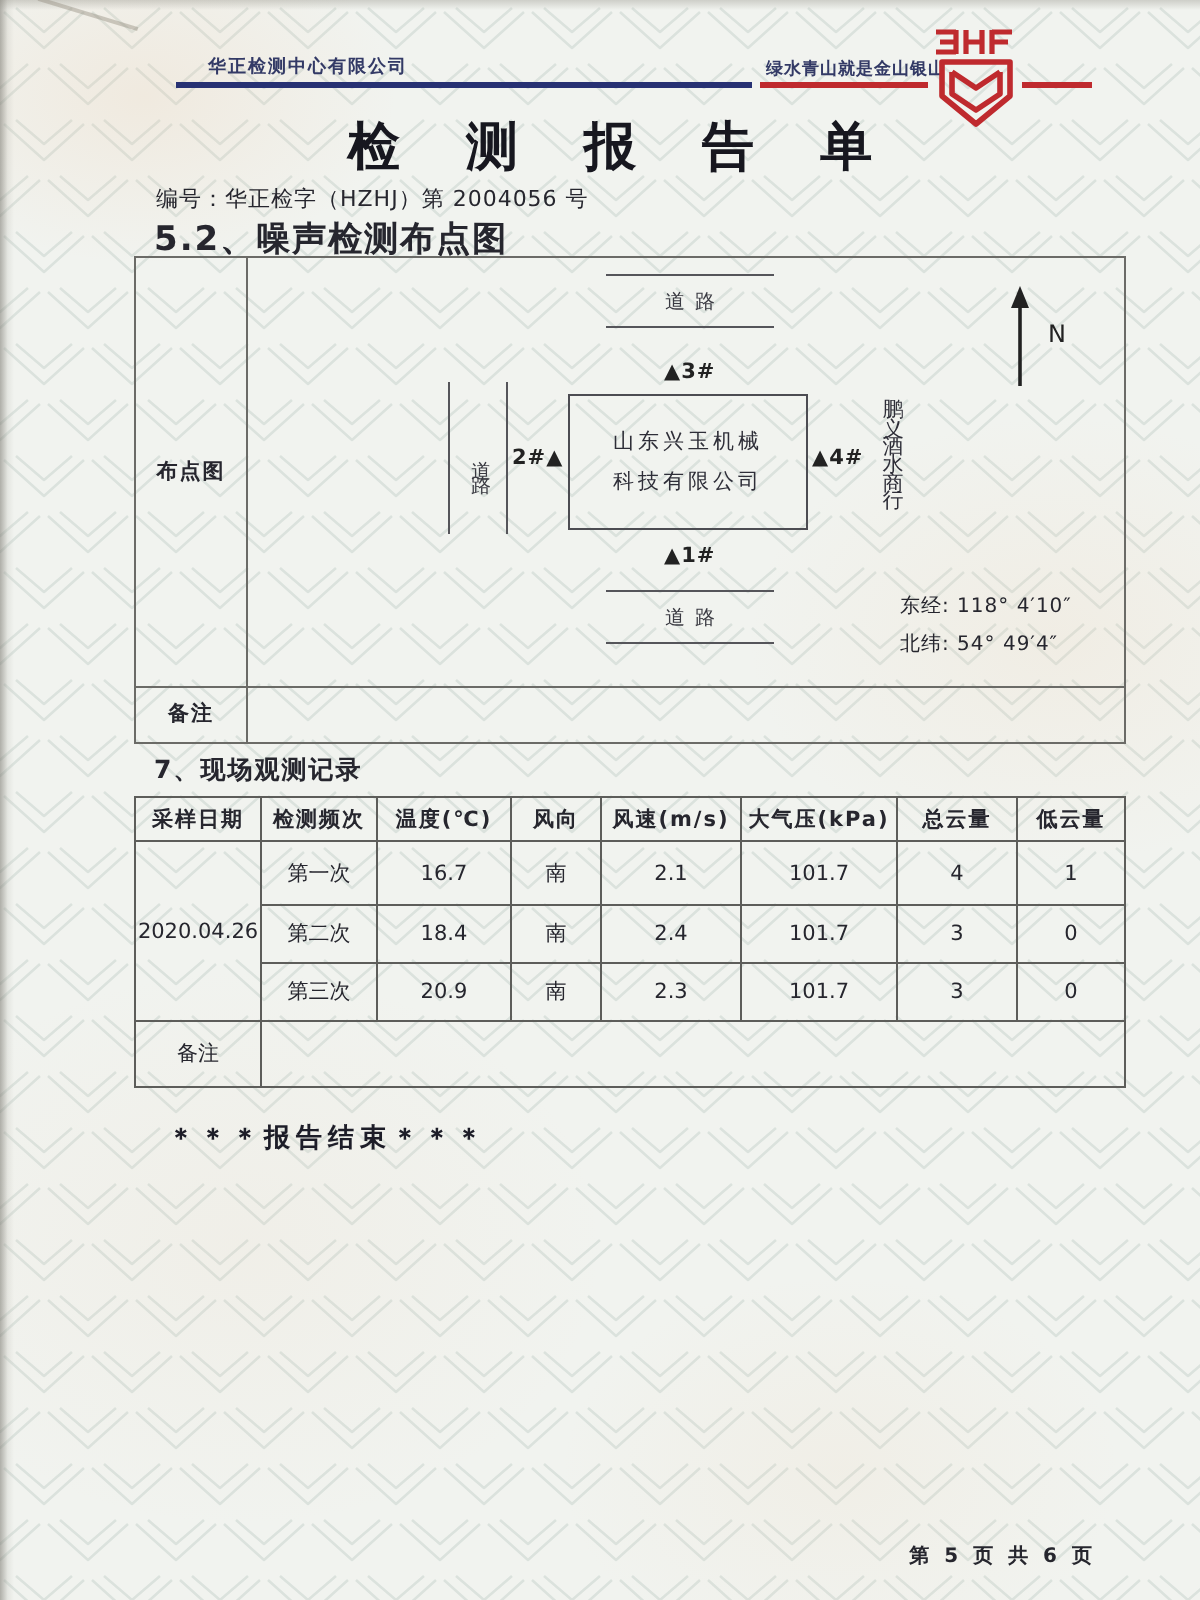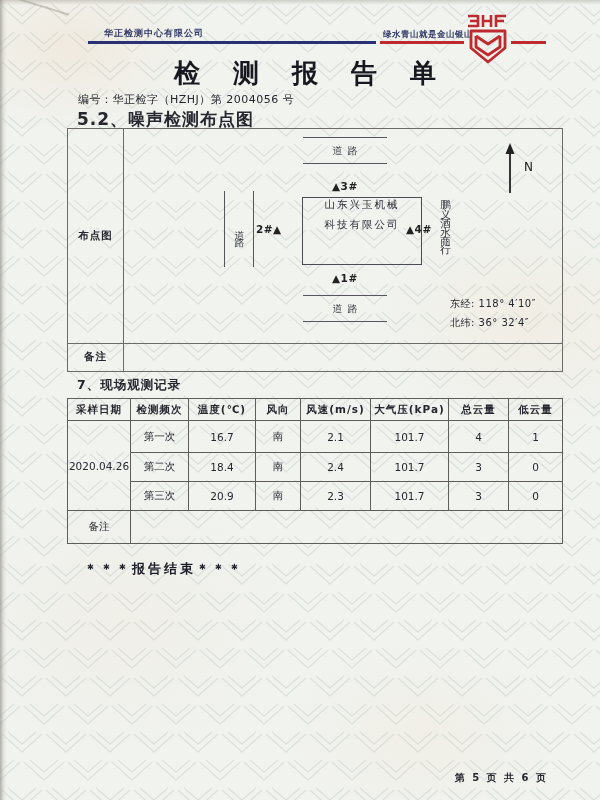--- a/index.html
+++ b/index.html
@@ -54,21 +54,21 @@
   .road-h{position:absolute;width:84px;height:25px;border-top:1.3px solid #55555a;border-bottom:1.3px solid #55555a;
     display:flex;align-items:center;justify-content:center;font-size:10px;letter-spacing:5px;text-indent:5px;color:#3a3a42;}
   .road-top{left:235px;top:8px;}
   .road-bottom{left:235px;top:166px;}
   .road-v{position:absolute;left:156px;top:62px;width:28px;height:76px;
     border-left:1.3px solid #55555a;border-right:1.3px solid #55555a;
     display:flex;align-items:center;justify-content:center;}
   .road-v span{writing-mode:vertical-lr;text-orientation:upright;font-size:10px;letter-spacing:7px;color:#3a3a42;}
 
   .company-box{position:absolute;left:216px;top:68px;width:118px;height:66px;border:1.3px solid #4c4c52;
-    display:flex;flex-direction:column;align-items:center;justify-content:flex-start;gap:6px;margin-left:18px;}
+    display:flex;flex-direction:column;align-items:center;justify-content:center;gap:6px;}
   .company-box div{font-size:10.5px;letter-spacing:2px;color:#2e2e38;}
 
   .pt{position:absolute;font-size:10.5px;font-weight:bold;color:#222;letter-spacing:0.5px;} 
 
   .neighbor{position:absolute;left:367px;top:62px;width:22px;text-align:center;}
   .neighbor span{writing-mode:vertical-lr;text-orientation:upright;font-size:10.5px;letter-spacing:9px;color:#2e2e38;}
 
   .coords{position:absolute;left:382px;top:165px;font-size:10px;color:#26262e;line-height:19px;letter-spacing:0.5px;}
 
   .north{position:absolute;left:432px;top:12px;width:44px;height:58px;}
@@ -161,21 +161,21 @@
     </div>
 
     <svg class="north" viewBox="0 0 44 58" xmlns="http://www.w3.org/2000/svg">
       <line x1="10" y1="10" x2="10" y2="52" stroke="#222" stroke-width="1.8"></line>
       <polygon points="10,2 5.5,13 14.5,13" fill="#222"></polygon>
       <text x="24" y="30" font-size="12" fill="#222" font-family="DejaVu Sans, sans-serif">N</text>
     </svg>
 
     <div class="coords">
       <div>东经: 118° 4′10″</div>
-      <div>北纬: 36° 32′4″</div>
+      <div>北纬: 54° 49′4″</div>
     </div>
   </div>
 
   <div class="sec-6">7、现场观测记录</div>
 
   <table class="obs">
     <colgroup>
       <col style="width:63px">
         <col style="width:58px">
         <col style="width:67px">

